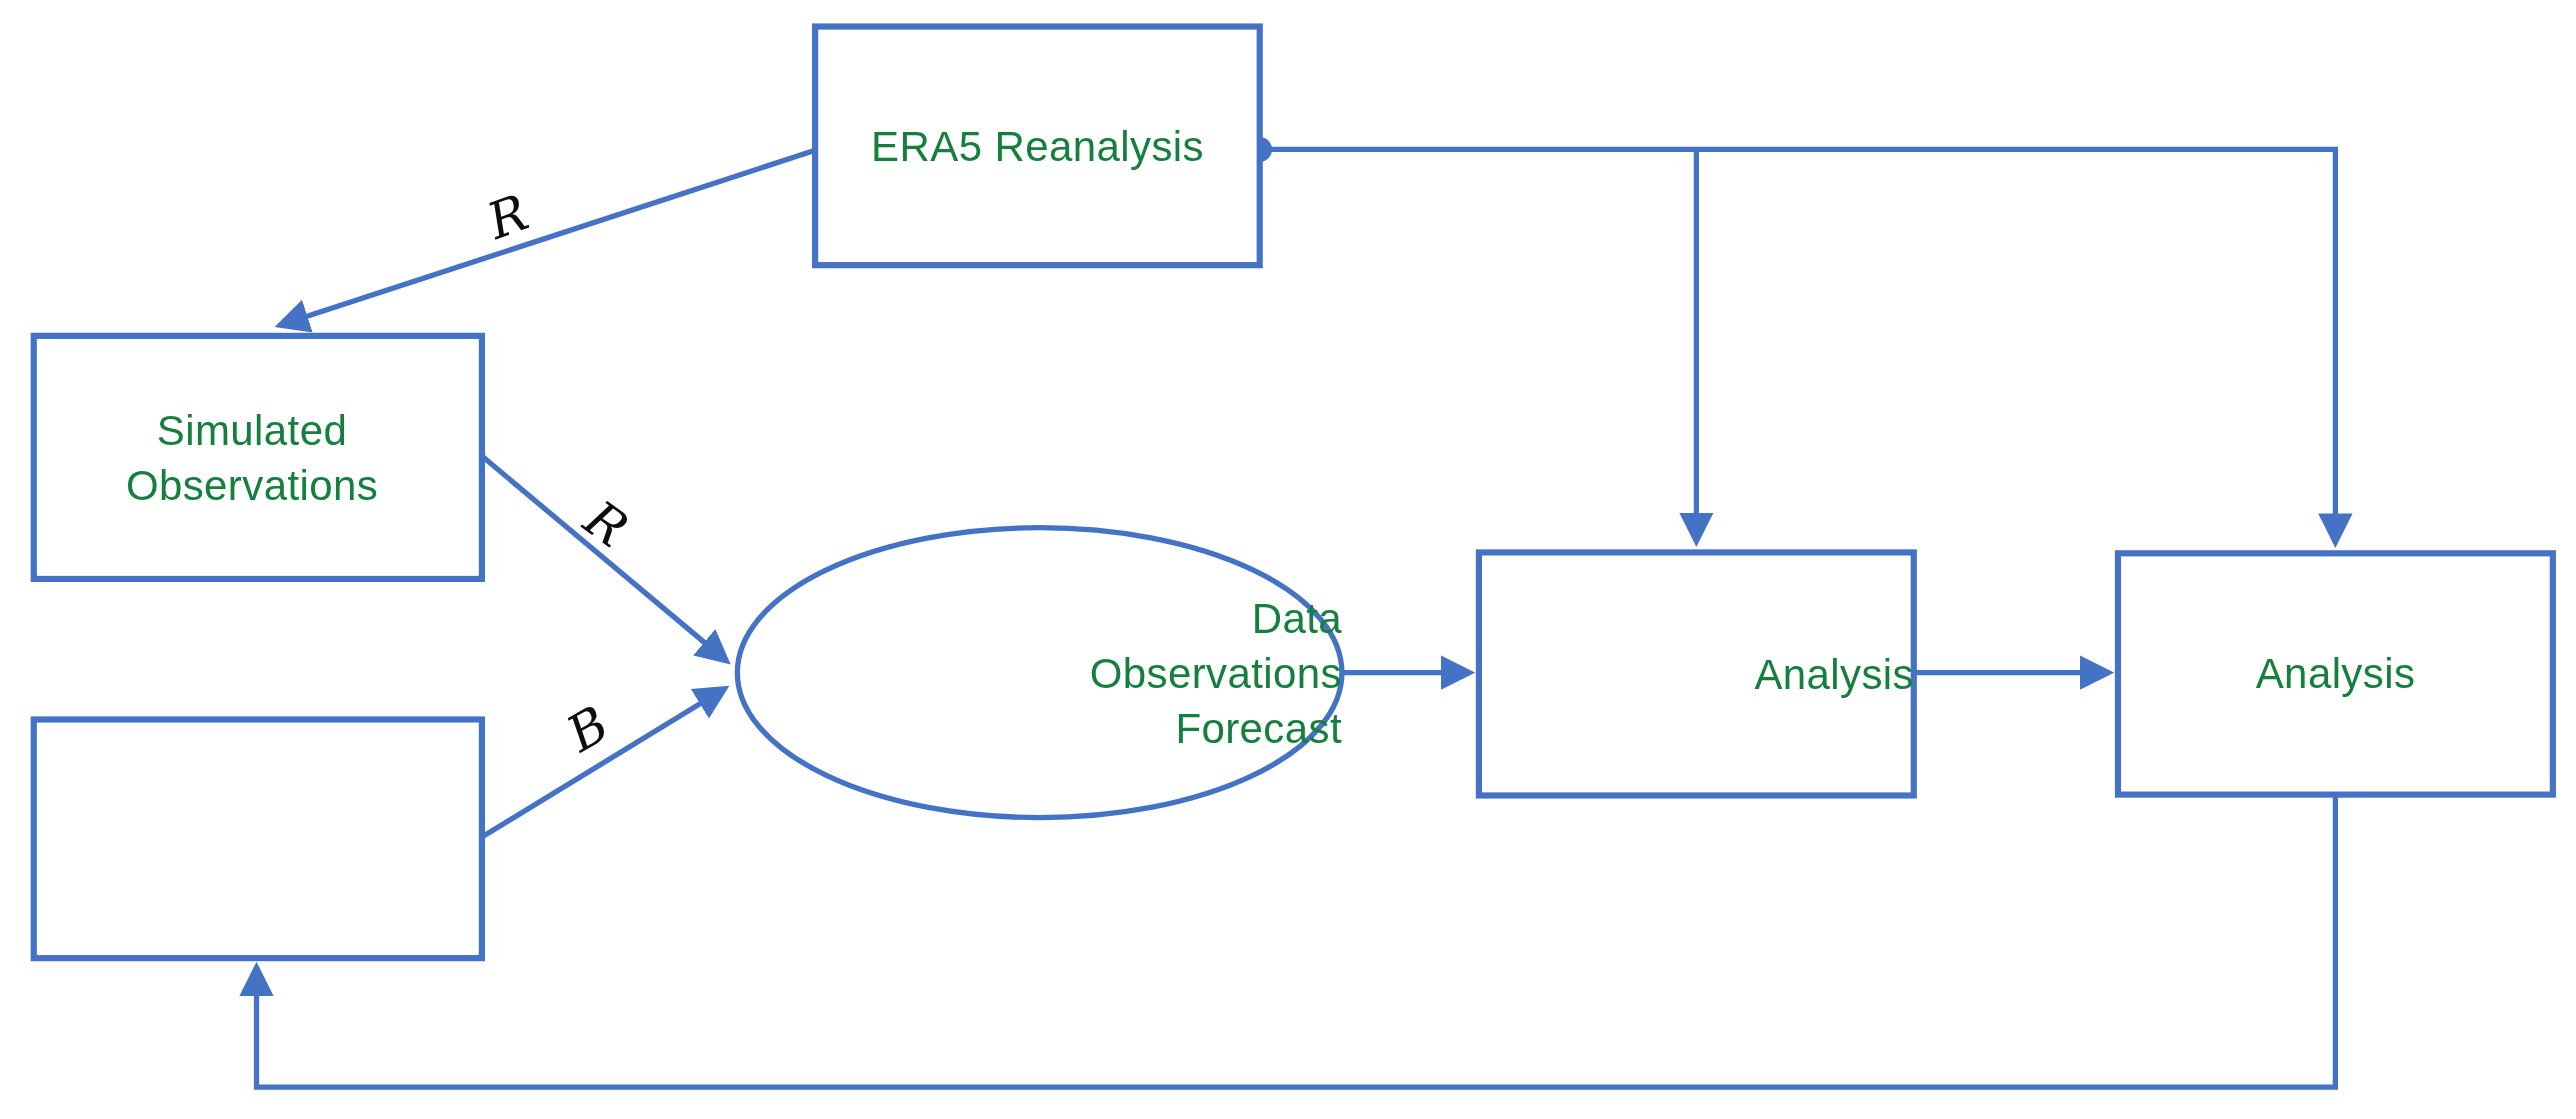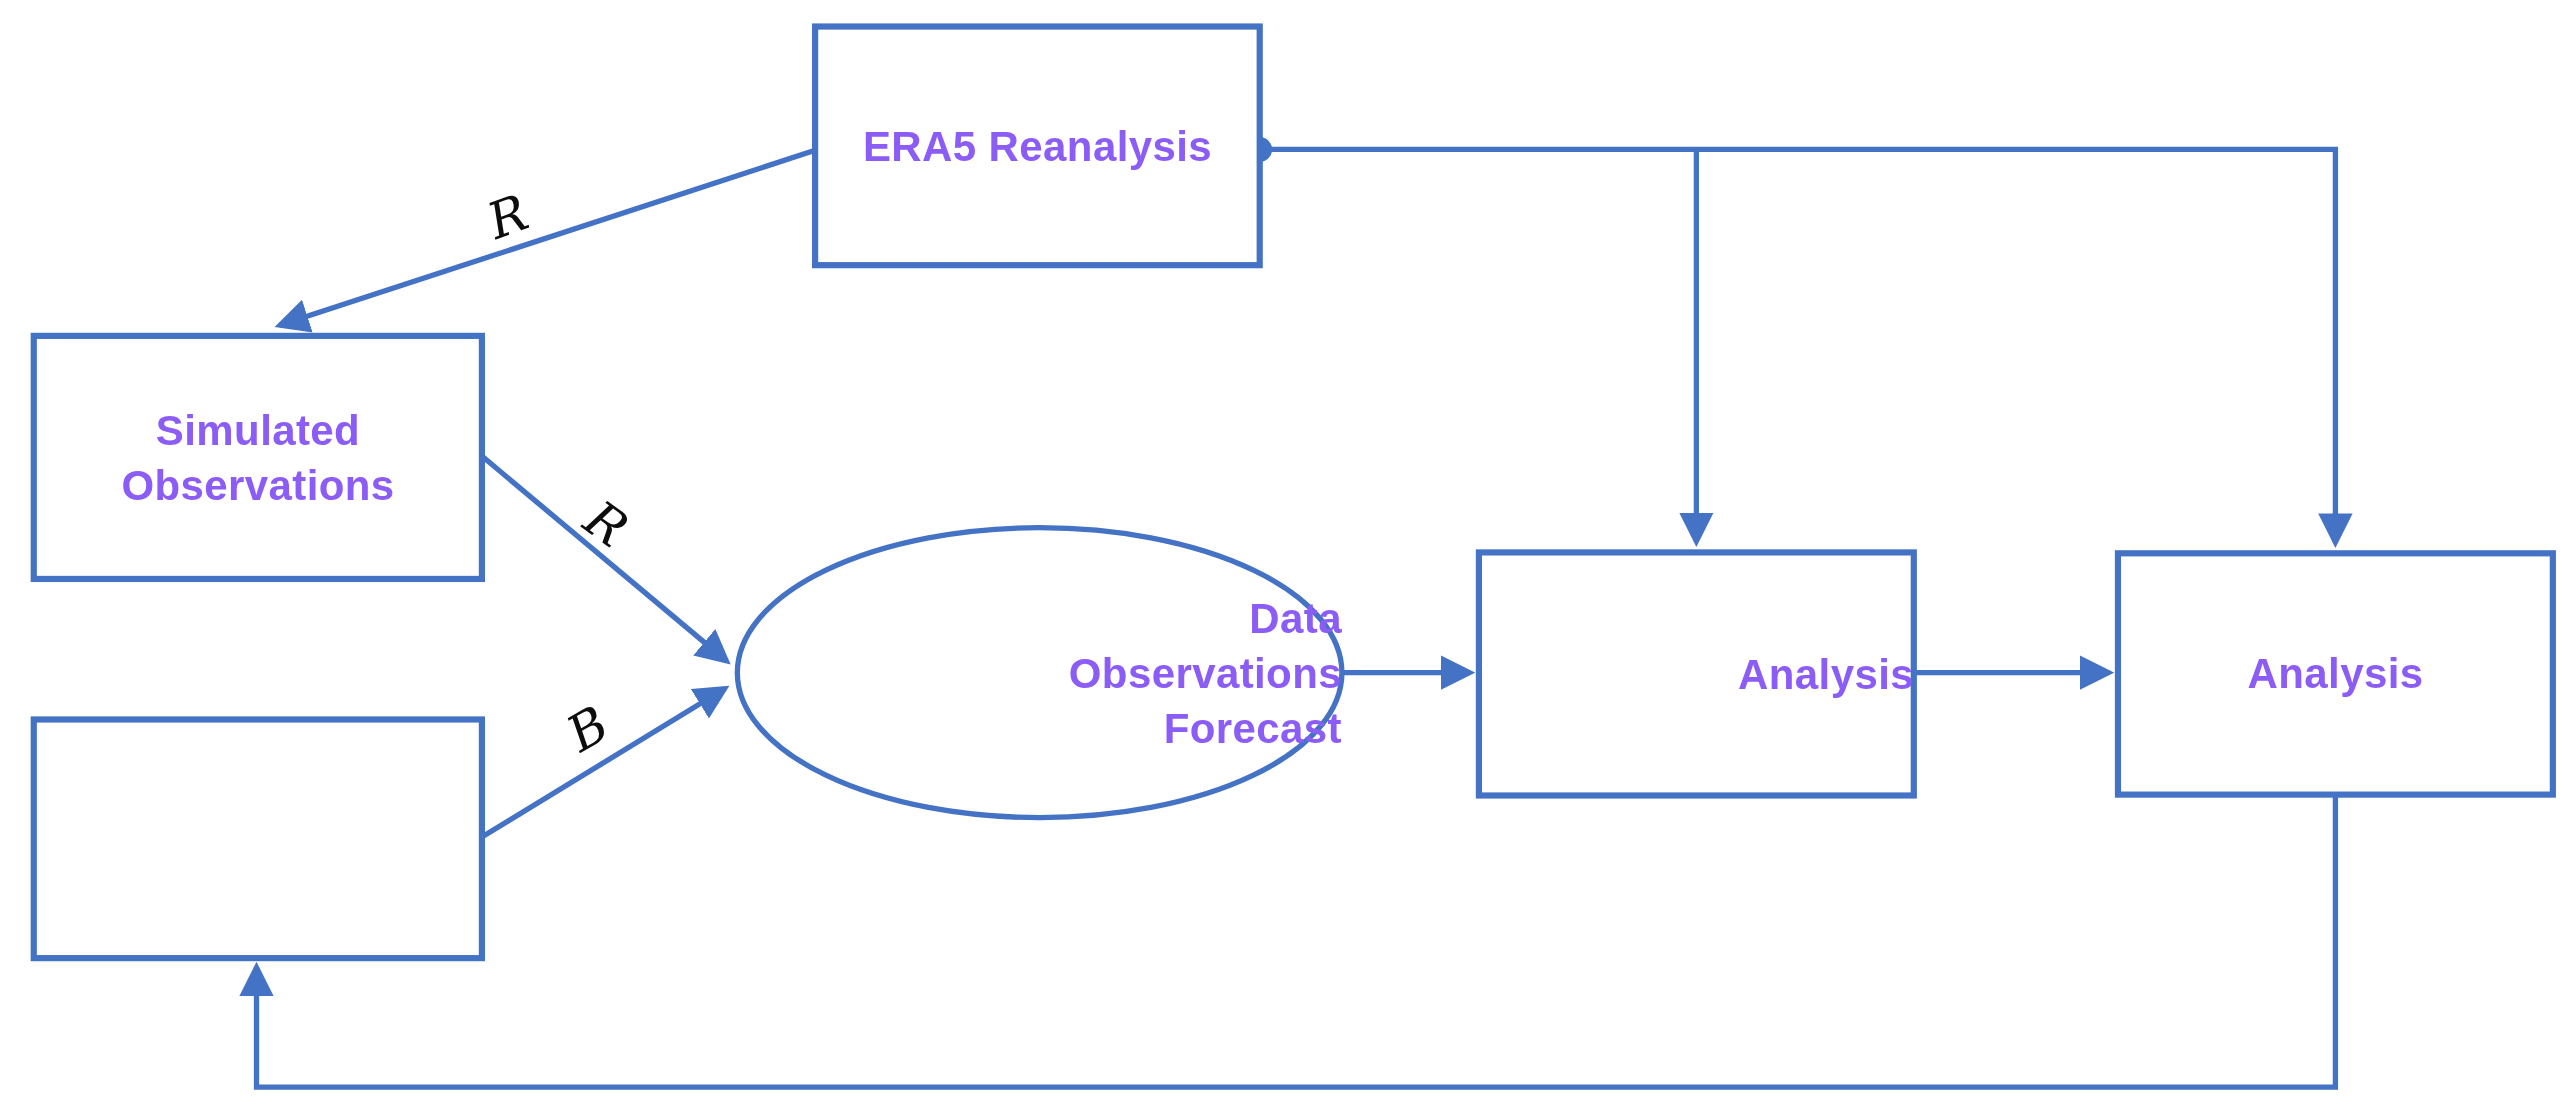--- a/index.html
+++ b/index.html
@@ -20,22 +20,22 @@
     left: 0;
     top: 0;
   }
   .node-label {
     position: absolute;
     display: flex;
     flex-direction: column;
     align-items: center;
     justify-content: center;
     text-align: center;
-    color: #8b5cf6;
-    font-weight: 700;
+    color: #15803d;
+    font-weight: 400;
     font-size: 42px;
     line-height: 55px;
     letter-spacing: 0.4px;
   }
   .edge-label {
     position: absolute;
     color: #0d0d0d;
     font-family: "DejaVu Serif", serif;
     font-style: italic;
     font-size: 50px;
@@ -72,21 +72,21 @@
     <rect x="38" y="814" width="507" height="270" stroke="#4472C4" stroke-width="7" fill="#ffffff"></rect>
     <ellipse cx="1176" cy="761" rx="342" ry="164" stroke="#4472C4" stroke-width="6" fill="#ffffff"></ellipse>
     <rect x="1673" y="625" width="492" height="275" stroke="#4472C4" stroke-width="7" fill="#ffffff"></rect>
     <rect x="2396" y="626" width="492" height="273" stroke="#4472C4" stroke-width="7" fill="#ffffff"></rect>
   </svg>
 
   <div class="node-label" style="left:815px; top:26.5px; width:445px; height:239px;">
     <span>ERA5 Reanalysis</span>
   </div>
 
-  <div class="node-label" style="left:34px; top:336px; width:448px; height:243px;">
+  <div class="node-label" style="left:28px; top:336px; width:448px; height:243px;">
     <span>Simulated</span>
     <span>Observations</span>
   </div>
 
 
   <div class="node-label" style="left:737px; top:528px; width:605px; height:290px;align-items:flex-end;">
     <span>Data</span>
     <span>Observations</span>
     <span>Forecast</span>
   </div>

